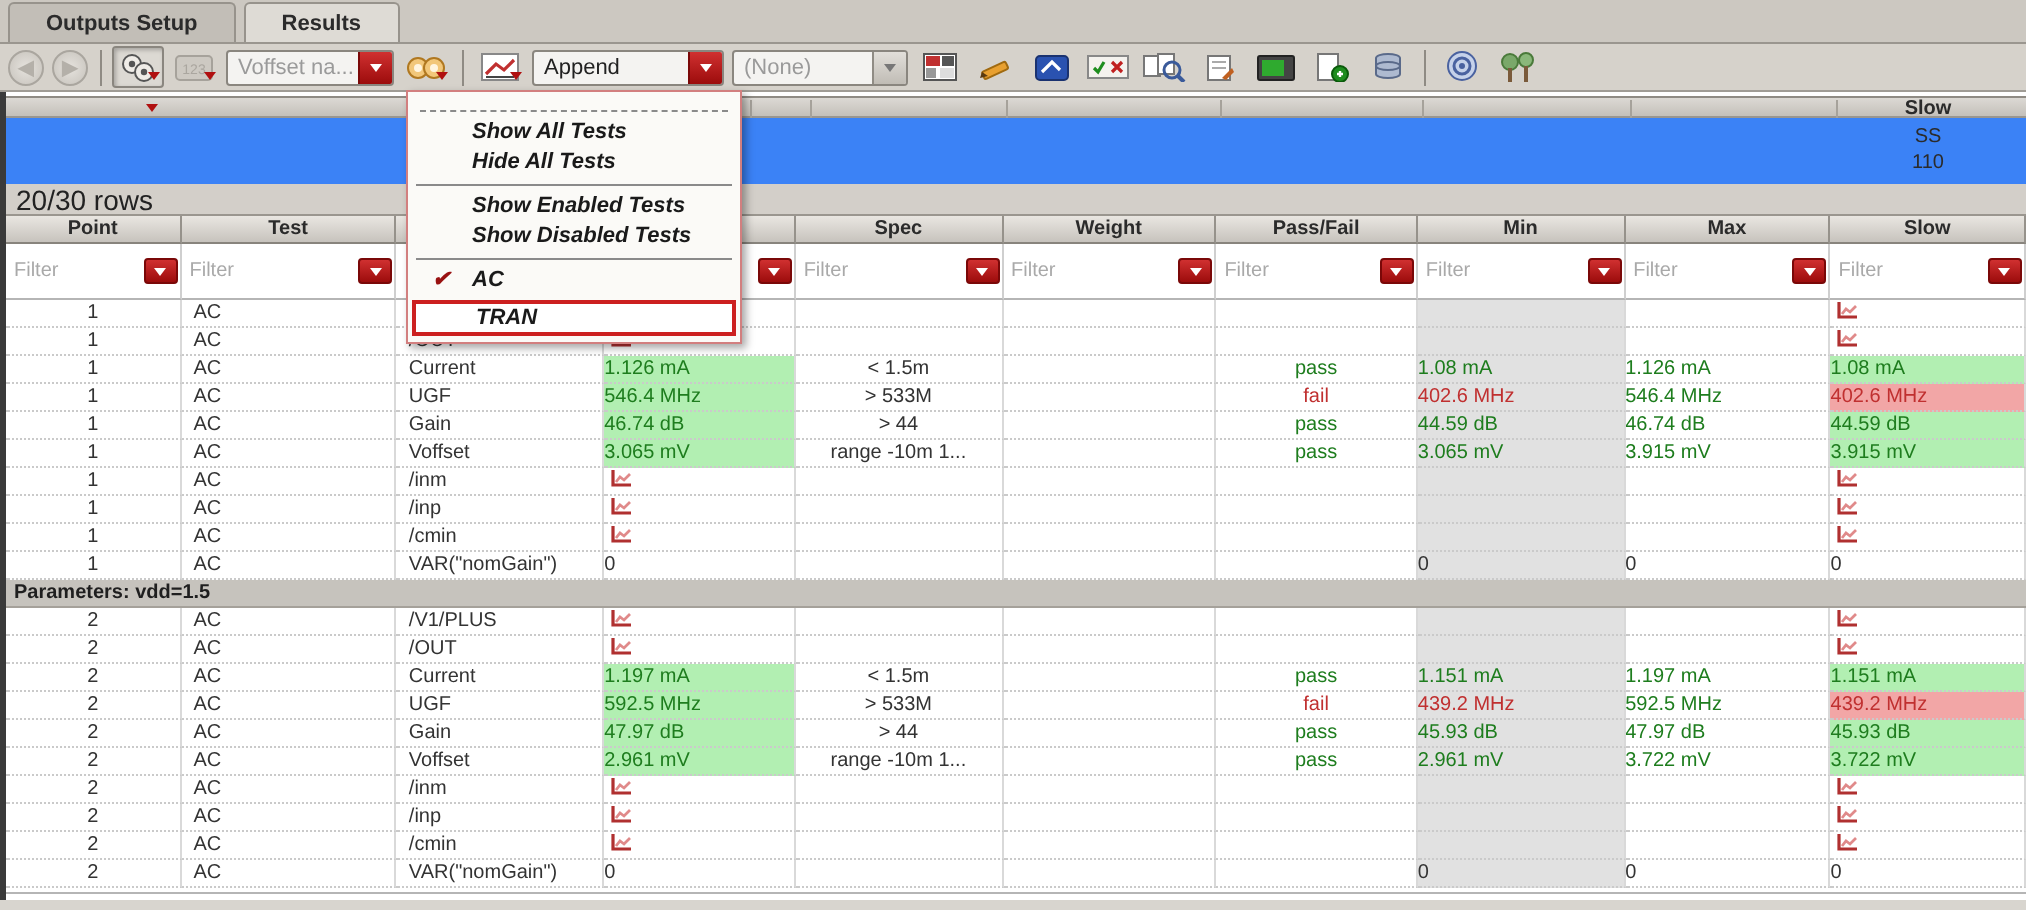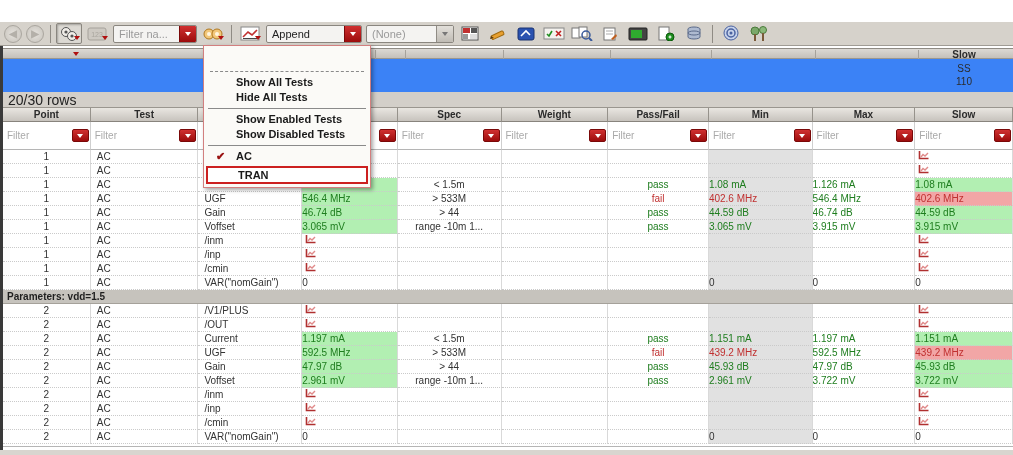--- a/index.html
+++ b/index.html
@@ -65,35 +65,39 @@
     color:#1f1f1f; padding-left:4px; line-height:13px; }
   .dcell { height:14px; border-right:1px solid #d9d9d9; border-bottom:1px dotted #cacaca;
     overflow:hidden; white-space:nowrap; line-height:13px; display:flex; align-items:center; }
   .al-c { justify-content:center; } .al-l { padding-left:6px; }
   .col-min { background:#e1e1e1; }
   .bg-green { background:#b2efb2; } .bg-red { background:#f2a6a6; }
   .t-green { color:#1e7d1e; } .t-red { color:#c03030; } .t-plain { color:#333; }
   .chart-glyph { margin-left:3px; }
   
   .menu { position:absolute; left:203px; top:45px; width:168px; background:#fbfaf7;
-    border:1px solid #d27f7f; box-shadow:2px 2px 4px rgba(0,0,0,.35); padding:18px 2px 3px 2px; z-index:50; }
+    border:1px solid #d27f7f; box-shadow:2px 2px 4px rgba(0,0,0,.35); padding:2px 2px 3px 2px; z-index:50;font-style:italic; }
   .m-tear { height:8px; border-bottom:1px dashed #8a8a8a; margin:0 4px 3px 4px; }
   .m-item { position:relative; height:15px; line-height:15px; padding-left:30px; font-size:11px;
     color:#1a1a1a; font-weight:bold; white-space:nowrap; }
   .m-sep { height:1px; background:#8a8a8a; margin:3px 2px; }
   .m-check { position:absolute; left:10px; top:0; color:#991111; font-size:11px; }
   .m-item.hl { border:2px solid #cc2020; height:18px; line-height:14px; background:#fff; margin-top:2px; }
   .bottombar { position:absolute; left:0; top:450px; width:1013px; height:5px; background:#d8d5cf; }
   .gridline-bottom { position:absolute; left:3px; top:446px; width:1010px; height:1px; background:#b5b5b5; }
 </style>
 </head>
 <body>
 
 <div class="screen">
 
+  <div class="tabbar">
+    <div class="tab">Outputs Setup</div>
+    <div class="tab active">Results</div>
+  </div>
 
   <div class="toolbar">
     <div class="roundbtn">◀</div>
     <div class="roundbtn">▶</div>
     <div class="tsep"></div>
     <div class="iconbtn pressed">
       <svg width="20" height="16" viewBox="0 0 20 16">
         <circle cx="7" cy="6" r="4.5" fill="#efece7" stroke="#555"></circle>
           <circle cx="7" cy="6" r="1.6" fill="#555"></circle>
         <circle cx="13" cy="10" r="4.5" fill="#efece7" stroke="#555"></circle>
@@ -102,21 +106,21 @@
       <span class="mini-dd"></span>
     </div>
     <div class="iconbtn">
       <svg width="20" height="14" viewBox="0 0 20 14">
         <rect x="1" y="1" width="18" height="12" rx="2" fill="#cdc9c2" stroke="#a6a29b"></rect>
         <text x="10" y="10" font-size="7" fill="#aaa69f" text-anchor="middle">123</text>
       </svg>
       <span class="mini-dd"></span>
     </div>
     <div class="combo" style="width:84px;">
-      <span class="ctext ghost">Filter na...</span>
+      <span class="ctext ghost">Voffset na...</span>
       <span class="ddbtn"></span>
     </div>
     <div class="iconbtn">
       <svg width="22" height="14" viewBox="0 0 22 14">
         <circle cx="7" cy="7" r="5" fill="#f2c77a" stroke="#b07820"></circle>
           <circle cx="15" cy="7" r="5" fill="#f2c77a" stroke="#b07820"></circle>
         <circle cx="7" cy="7" r="2" fill="#fff5e0"></circle>
           <circle cx="15" cy="7" r="2" fill="#fff5e0"></circle>
       </svg>
       <span class="mini-dd"></span>

